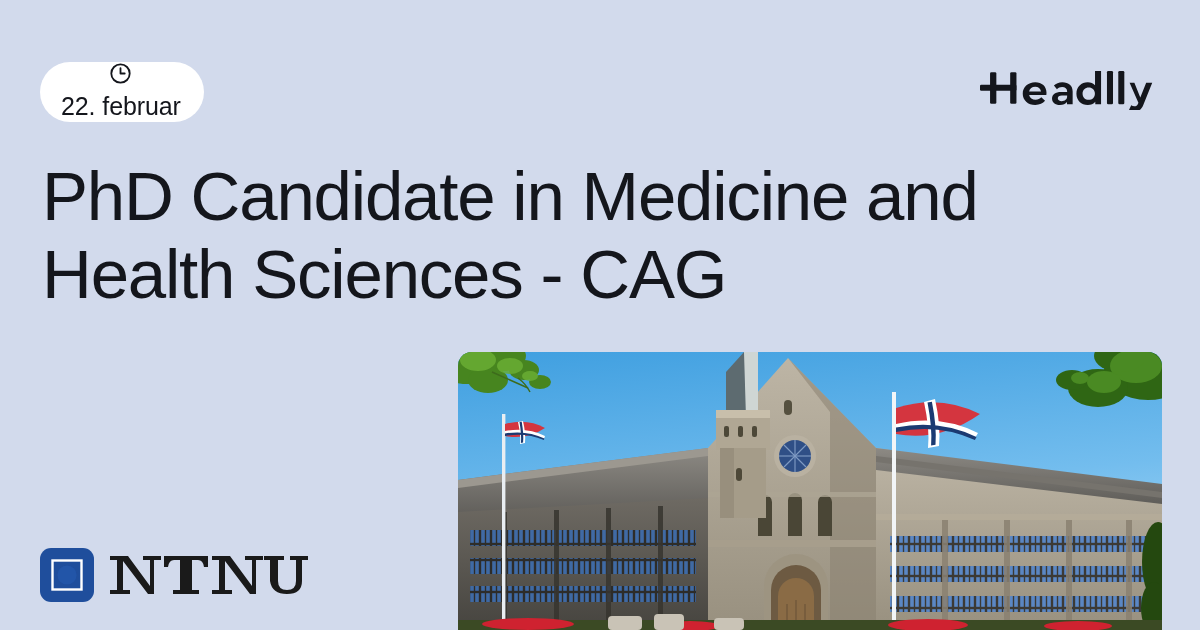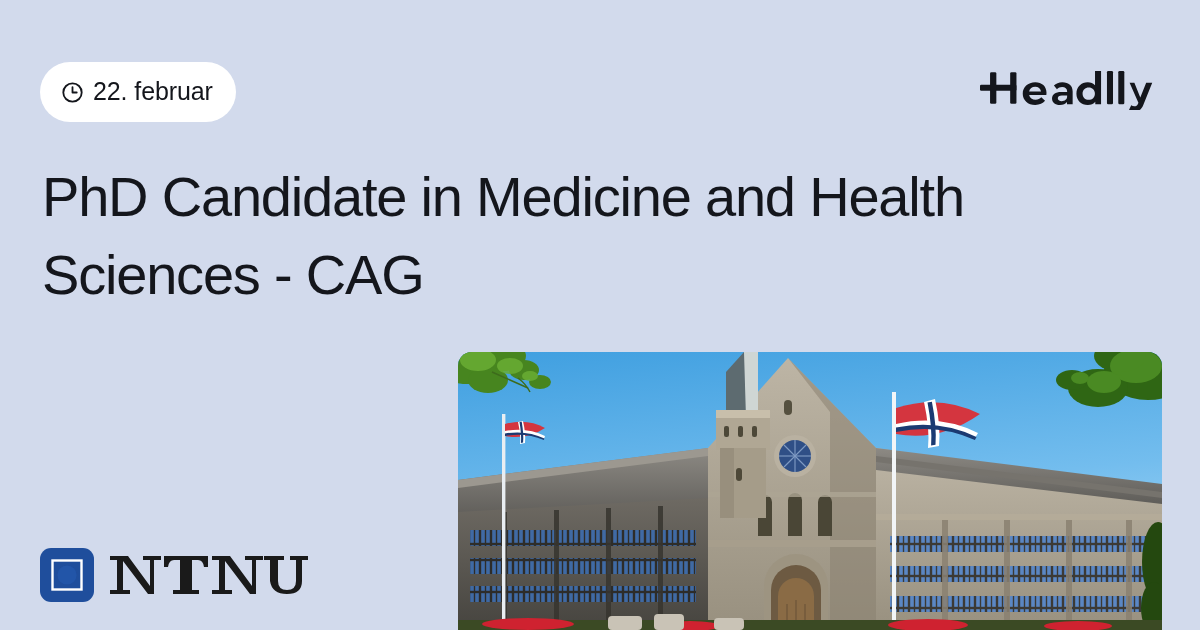--- a/index.html
+++ b/index.html
@@ -35,20 +35,21 @@
     position: absolute;
     left: 40px;
     top: 62px;
     height: 60px;
     display: flex;
     align-items: center;
     gap: 9px;
     padding: 0 23px 0 21px;
     background: #ffffff;
     border-radius: 999px;
+    flex-direction: column;
   }
 
   .clock-icon {
     width: 23px;
     height: 23px;
     display: block;
     flex: 0 0 auto;
   }
 
   .date-text {
@@ -70,21 +71,21 @@
   }
 
   .brand-logo svg { height: 44px; display: block; }
 
   
   .headline {
     position: absolute;
     left: 42px;
     top: 158px;
     width: 1075px;
-    font-size: 56px;
+    font-size: 69px;
     line-height: 78px;
     font-weight: 400;
     color: #14161c;
     letter-spacing: -1.2px;
   }
 
   
   .photo {
     position: absolute;
     left: 458px;

